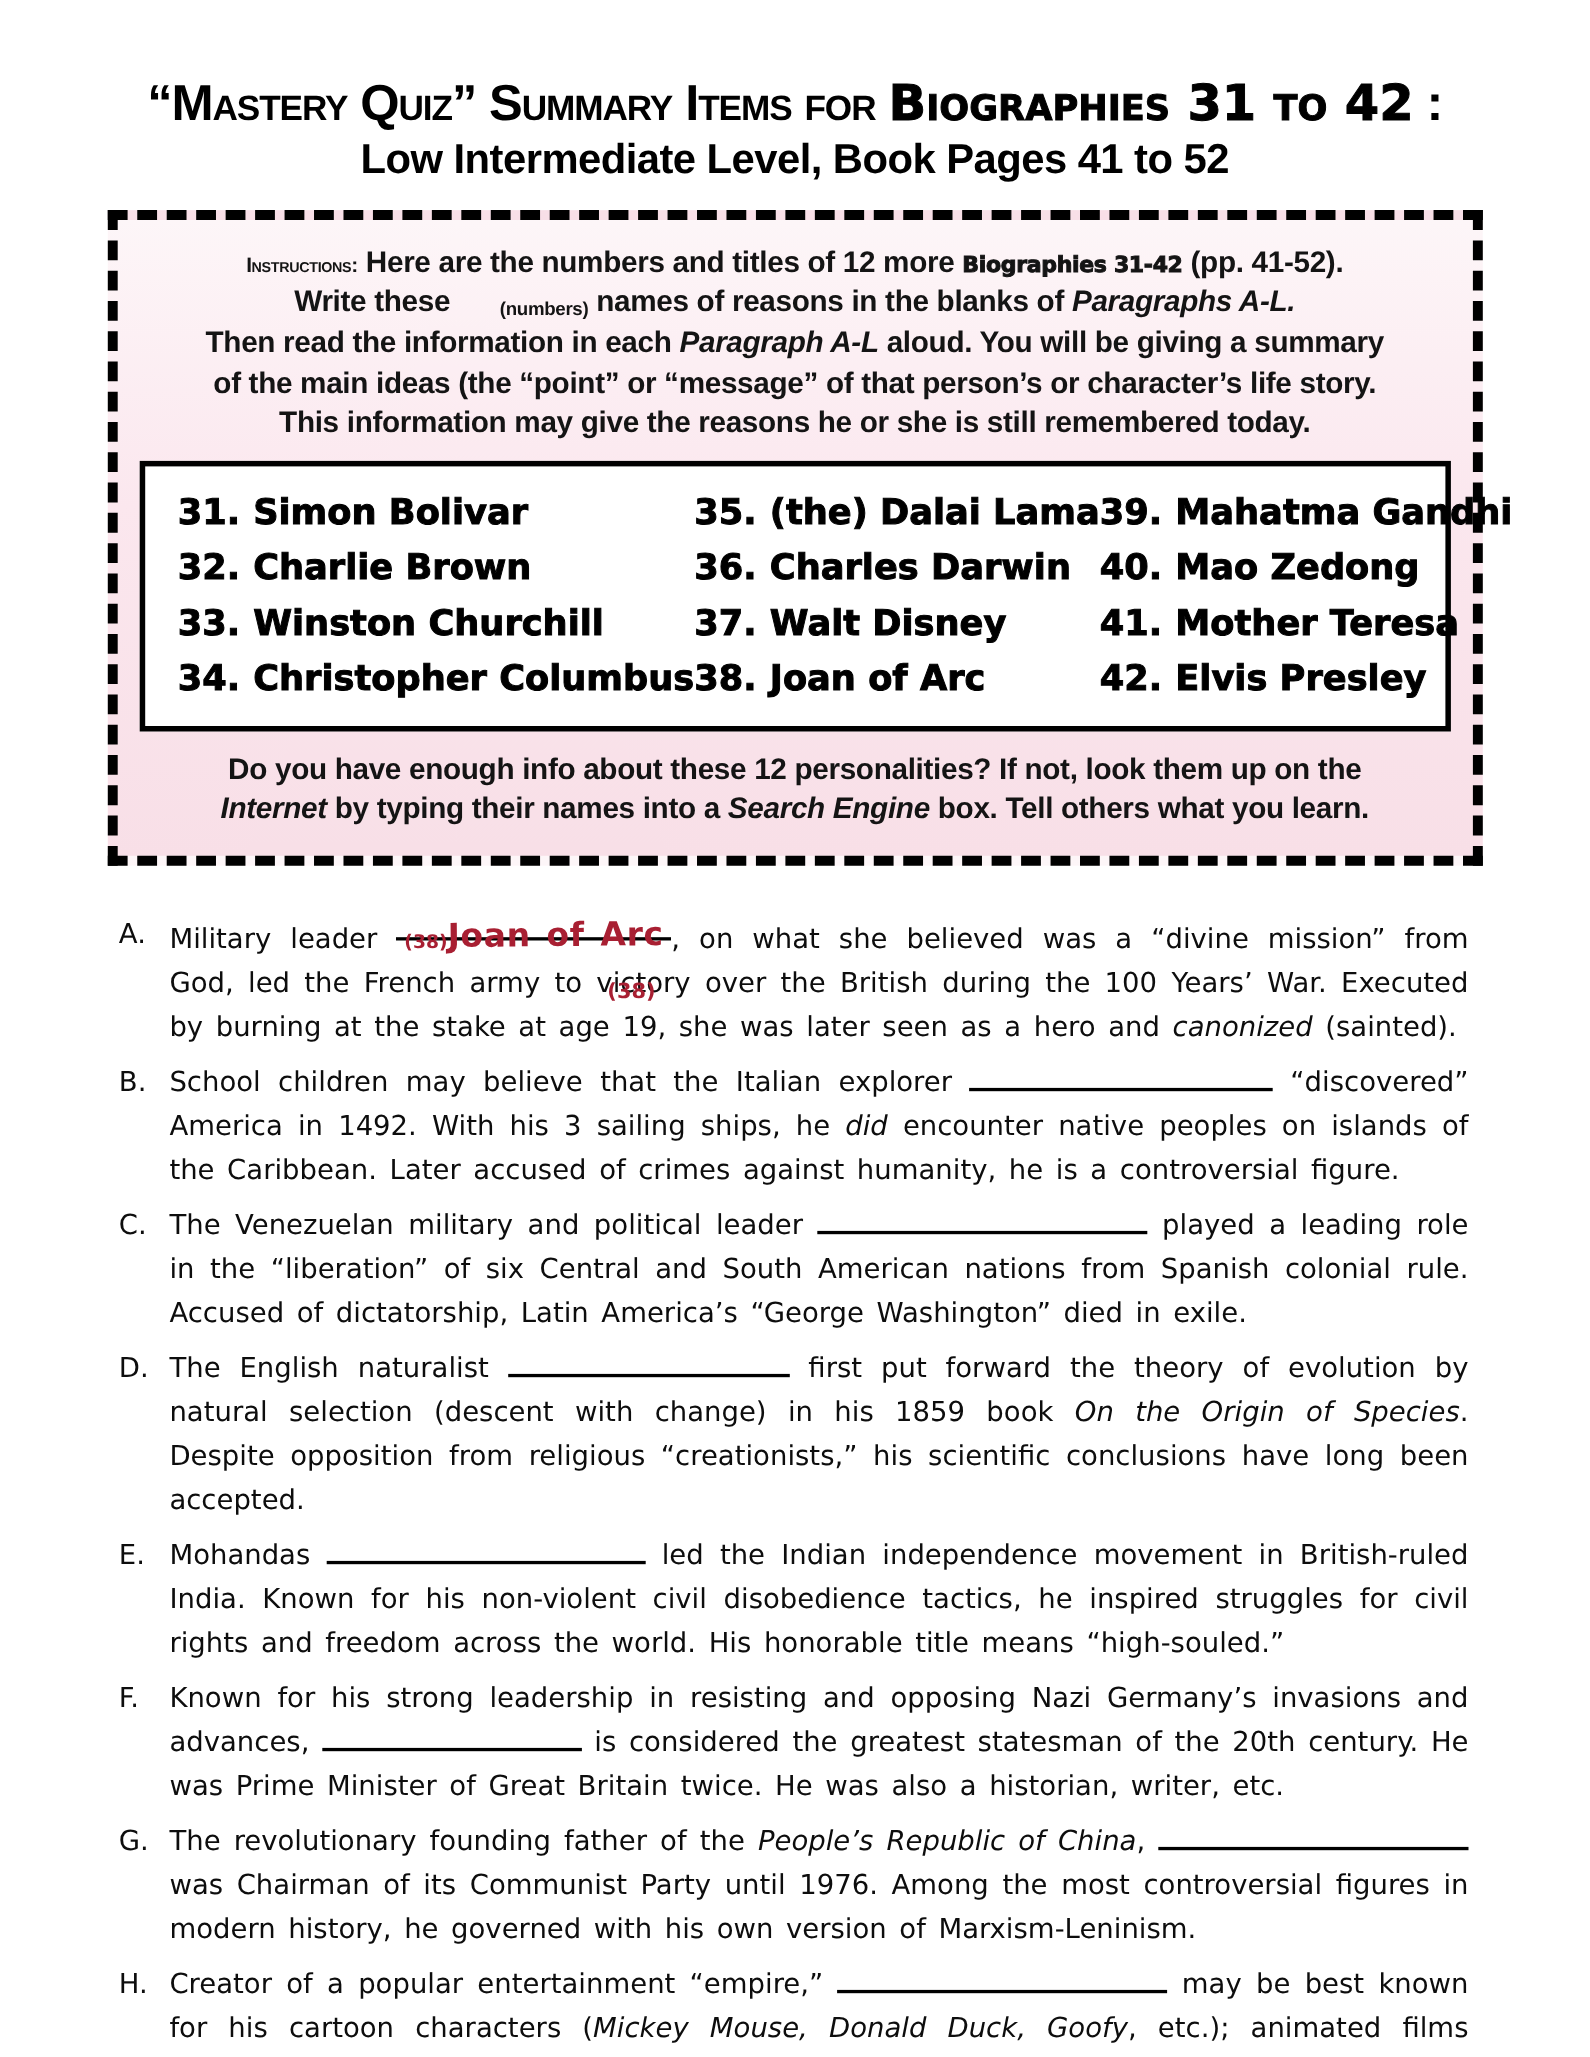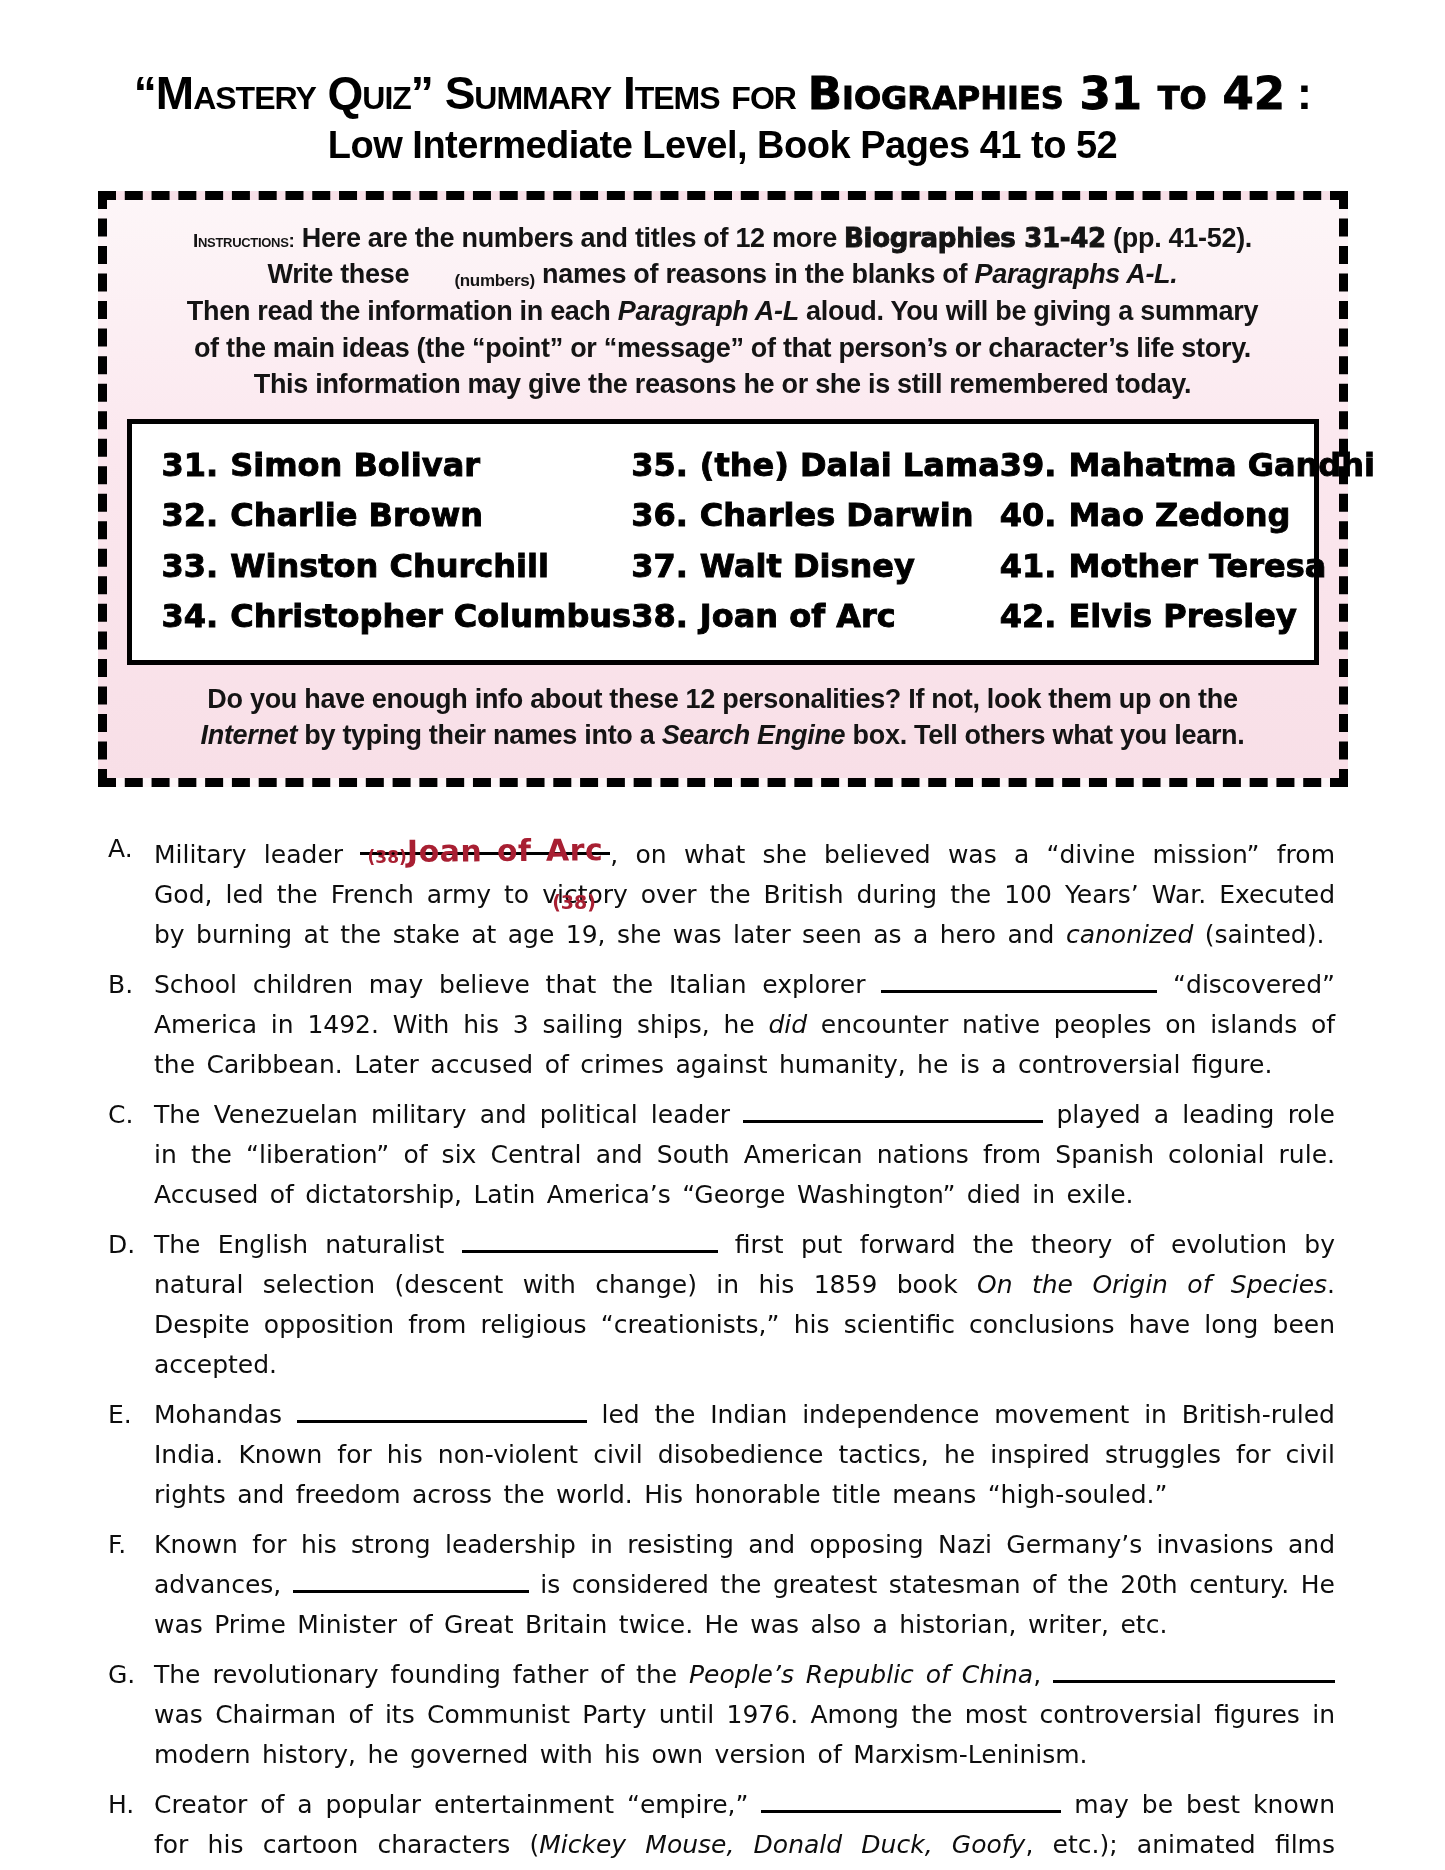--- a/index.html
+++ b/index.html
@@ -12,21 +12,21 @@
   .comic { font-family:"DejaVu Sans", sans-serif; font-weight:bold; -webkit-text-stroke:0.9px currentColor; }
   .title-line1 .comic { font-size:45px; letter-spacing:0; }
   .title-line2 { font-family:"Liberation Sans", sans-serif; font-weight:bold; font-size:38px; letter-spacing:-0.5px; margin-top:4px; color:#000; }
 
   
   .dashed-box { width:1250px; margin:24px auto 0; border:9px dashed #000;
     background:linear-gradient(to bottom,#fdf6f8 0%,#fbe7ee 45%,#f8dfe7 100%);
     padding:20px 14px 24px; }
   .instr { text-align:center; font-family:"Liberation Sans", sans-serif; font-weight:bold; font-size:27px; line-height:1.35; letter-spacing:-0.3px; color:#141414; }
   .instr .sc-label { font-variant-caps:small-caps; font-size:19px; }
-  .instr .comic { font-size:26px; }
+  .instr .comic { font-size:20px; }
   .instr .small-sub { font-size:17px; vertical-align:-3px;padding-left:38px; }
   .it { font-style:italic; }
 
   
   .bio-box { width:1192px; margin:16px auto 16px; border:5px solid #000; background:#fff;
     padding:16px 8px 18px 30px; display:grid; grid-template-columns:1.24fr 1.02fr 1fr; }
   .bio-item { font-size:32px; line-height:1.58; color:#000; white-space:nowrap; }
   .bio-num { margin-right:12px; }
 
   .note { text-align:center; font-family:"Liberation Sans", sans-serif; font-weight:bold; font-size:27px; line-height:1.35; letter-spacing:-0.3px; color:#141414; }

